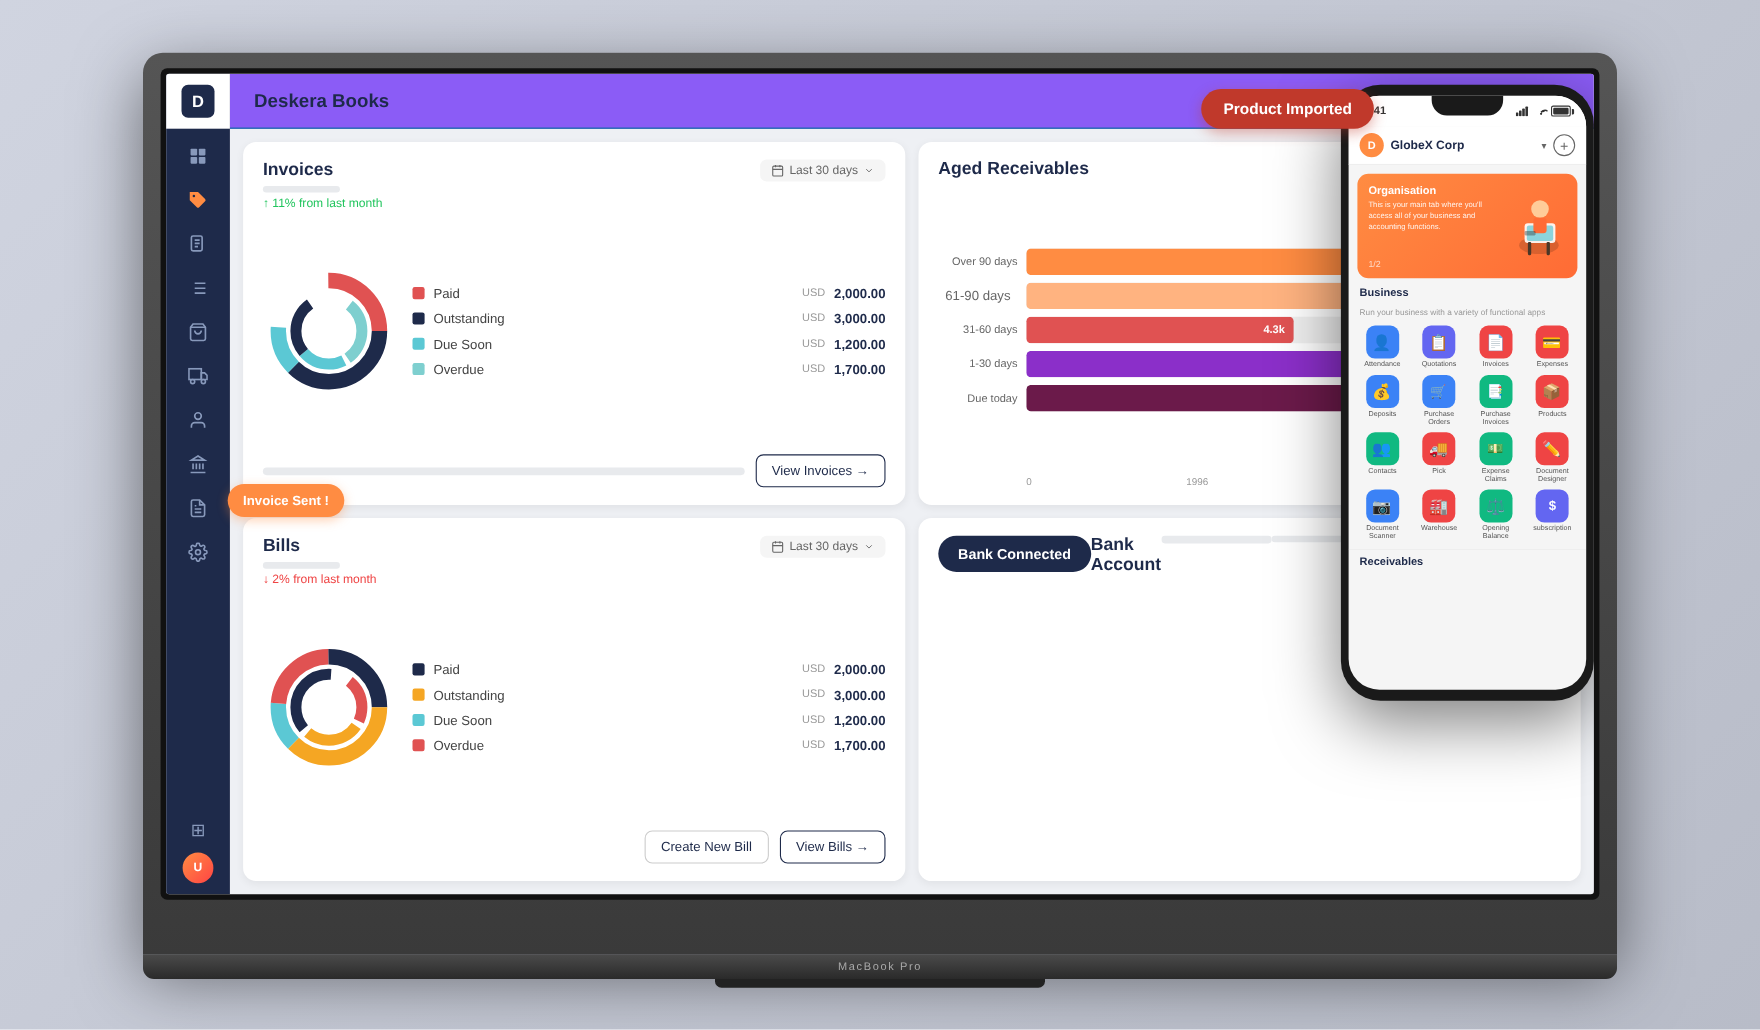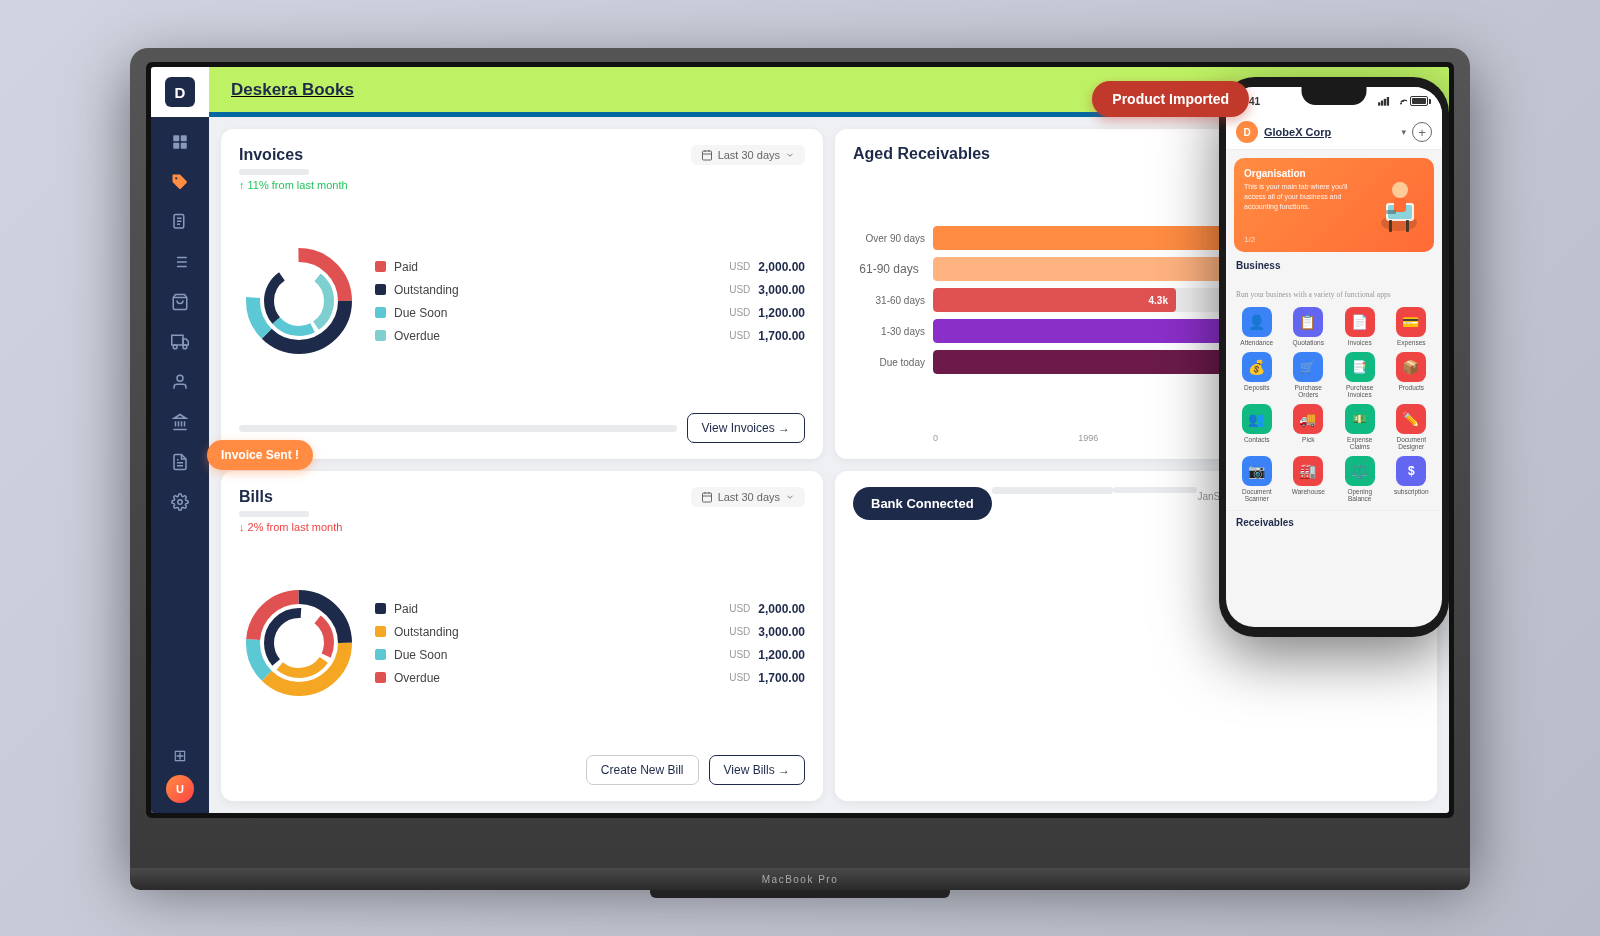--- a/index.html
+++ b/index.html
@@ -112,21 +112,21 @@
             </div>
 
             <div style="padding:10px 0; display:flex; flex-direction:column; align-items:center; gap:10px;">
               <div style="color:#8899bb; font-size:16px;">⊞</div>
               <div style="width:28px; height:28px; border-radius:50%; background:linear-gradient(135deg,#ff8c42,#ff4444); display:flex; align-items:center; justify-content:center; color:#fff; font-size:11px; font-weight:600;">U</div>
             </div>
           </div>
 
           <div style="flex:1; display:flex; flex-direction:column; overflow:hidden;">
 
-            <div style="background:#bef264; height:50px; display:flex; align-items:center; padding:0 22px; border-bottom:5px solid #0369a1; flex-shrink:0;text-decoration:underline;">
+            <div style="background:#8b5cf6; height:50px; display:flex; align-items:center; padding:0 22px; border-bottom:1px solid #0369a1; flex-shrink:0;">
               <span style="font-size:17px; font-weight:700; color:#1e2a4a;">Deskera Books</span>
             </div>
 
             <div style="flex:1; display:grid; grid-template-columns:1fr 1fr; grid-template-rows:1fr 1fr; gap:12px; padding:12px; overflow:hidden;">
 
               <div style="background:#fff; border-radius:12px; padding:16px 18px; display:flex; flex-direction:column; box-shadow:0 2px 8px rgba(0,0,0,0.06); overflow:hidden;">
                 <div style="display:flex; justify-content:space-between; align-items:center; margin-bottom:4px;">
                   <span style="font-size:16px; font-weight:700; color:#1e2a4a;">Invoices</span>
                   <div style="display:flex; align-items:center; gap:5px; font-size:11px; color:#666; background:#f5f5f5; padding:4px 10px; border-radius:6px; cursor:pointer;">
                     <svg width="12" height="12" viewBox="0 0 24 24" fill="none" stroke="currentColor" stroke-width="2">
@@ -319,20 +319,21 @@
                 </div>
 
                 <div style="display:flex; justify-content:flex-end; gap:10px; margin-top:10px;">
                   <button style="padding:7px 14px; border-radius:7px; font-size:12px; font-weight:500; cursor:pointer; border:1px solid #ccc; background:#fff; color:#1e2a4a; white-space:nowrap;">Create New Bill</button>
                   <button style="padding:7px 14px; border-radius:7px; font-size:12px; font-weight:500; cursor:pointer; border:1px solid #1e2a4a; background:#fff; color:#1e2a4a; display:flex; align-items:center; gap:4px; white-space:nowrap;">View Bills →</button>
                 </div>
               </div>
 
               <div style="background:#fff; border-radius:12px; padding:16px 18px; display:flex; flex-direction:row; box-shadow:0 2px 8px rgba(0,0,0,0.06); overflow:hidden;">
                 <button style="background:#1e2a4a; color:#fff; border:none; padding:9px 18px; border-radius:20px; font-size:13px; font-weight:600; cursor:pointer; align-self:flex-start; margin-bottom:10px; white-space:nowrap;">Bank Connected</button>
+                <span style="font-size:16px; font-weight:700; color:#1e2a4a; margin-bottom:6px;">Bank Account</span>
                 <div style="height:7px; background:#e8eaed; border-radius:3px; width:55%; margin-bottom:5px;"></div>
                 <div style="height:6px; background:#e8eaed; border-radius:3px; width:38%; margin-bottom:10px;"></div>
 
                 <div style="flex:1; position:relative; min-height:80px;">
                   <svg width="100%" height="100%" viewBox="0 0 350 100" preserveAspectRatio="none">
                     <defs>
                       <linearGradient id="lineGrad" x1="0" y1="0" x2="0" y2="1">
                         <stop offset="0%" stop-color="#5bc8d4" stop-opacity="0.4"></stop>
                         <stop offset="100%" stop-color="#5bc8d4" stop-opacity="0.05"></stop>
                       </linearGradient>
@@ -383,21 +384,21 @@
                     <div style="flex:1; height:100%; background:#333; border-radius:1px;"></div>
                     <div style="width:2px; height:5px; background:#333; position:absolute; right:-4px; border-radius:0 1px 1px 0;"></div>
                   </div>
                 </div>
               </div>
 
               <div style="background:#fff; padding:6px 10px; display:flex; align-items:center; gap:6px; border-bottom:1px solid #eee; flex-shrink:0;">
                 <div style="width:22px; height:22px; background:#ff8c42; border-radius:50%; flex-shrink:0; display:flex; align-items:center; justify-content:center;">
                   <span style="color:#fff; font-size:10px; font-weight:700;">D</span>
                 </div>
-                <span style="font-size:11px; font-weight:700; color:#1e2a4a; flex:1;text-decoration:underline;">GlobeX Corp</span>
+                <span style="font-size:11px; font-weight:700; color:#1e2a4a; flex:1;">GlobeX Corp</span>
                 <span style="font-size:9px; color:#666;">▾</span>
                 <div style="width:20px; height:20px; border-radius:50%; border:1.5px solid #666; display:flex; align-items:center; justify-content:center; font-size:13px; color:#666; cursor:pointer;">+</div>
               </div>
 
               <div style="flex:1; overflow:hidden; display:flex; flex-direction:column;">
 
                 <div style="background:linear-gradient(135deg,#ff8c42,#ff6b35); margin:8px 8px 0; border-radius:10px; padding:10px; display:flex; gap:6px; position:relative; overflow:hidden; min-height:80px;">
                   <div style="flex:1; z-index:1;">
                     <h4 style="color:#fff; font-size:10px; font-weight:700; margin-bottom:3px;">Organisation</h4>
                     <p style="color:rgba(255,255,255,0.9); font-size:7px; line-height:1.4;">This is your main tab where you'll access all of your business and accounting functions.</p>
@@ -415,21 +416,21 @@
                       <rect x="22" y="42" width="10" height="4" rx="1" fill="#333" opacity="0.4"></rect>
 
                       <rect x="25" y="52" width="3" height="12" rx="1" fill="#4a3728"></rect>
                       <rect x="42" y="52" width="3" height="12" rx="1" fill="#4a3728"></rect>
                     </svg>
                   </div>
                 </div>
 
                 <div style="padding:8px 10px 2px;">
                   <div style="font-size:10px; font-weight:700; color:#1e2a4a;">Business</div>
-                  <div style="font-size:7.5px; color:#999; margin-top:19px;font-family:Liberation Serif, serif;">Run your business with a variety of functional apps</div>
+                  <div style="font-size:7.5px; color:#999; margin-top:7px;">Run your business with a variety of functional apps</div>
                 </div>
 
                 <div style="display:grid; grid-template-columns:repeat(4,1fr); gap:6px; padding:6px 8px;">
                   <div style="display:flex; flex-direction:column; align-items:center; gap:2px; cursor:pointer;">
                     <div style="width:30px; height:30px; border-radius:8px; background:#3b82f6; display:flex; align-items:center; justify-content:center; font-size:14px;">👤</div>
                     <span style="font-size:6.5px; color:#555; text-align:center;">Attendance</span>
                   </div>
                   <div style="display:flex; flex-direction:column; align-items:center; gap:2px; cursor:pointer;">
                     <div style="width:30px; height:30px; border-radius:8px; background:#6366f1; display:flex; align-items:center; justify-content:center; font-size:14px;">📋</div>
                     <span style="font-size:6.5px; color:#555; text-align:center;">Quotations</span>

